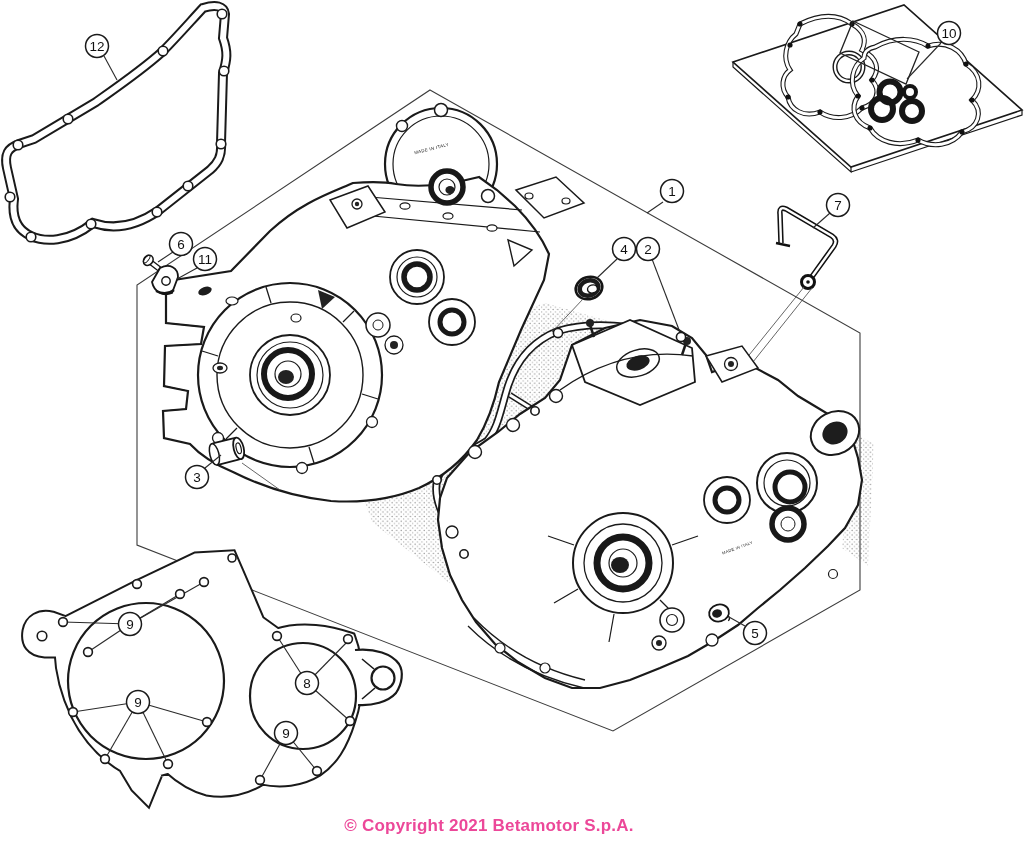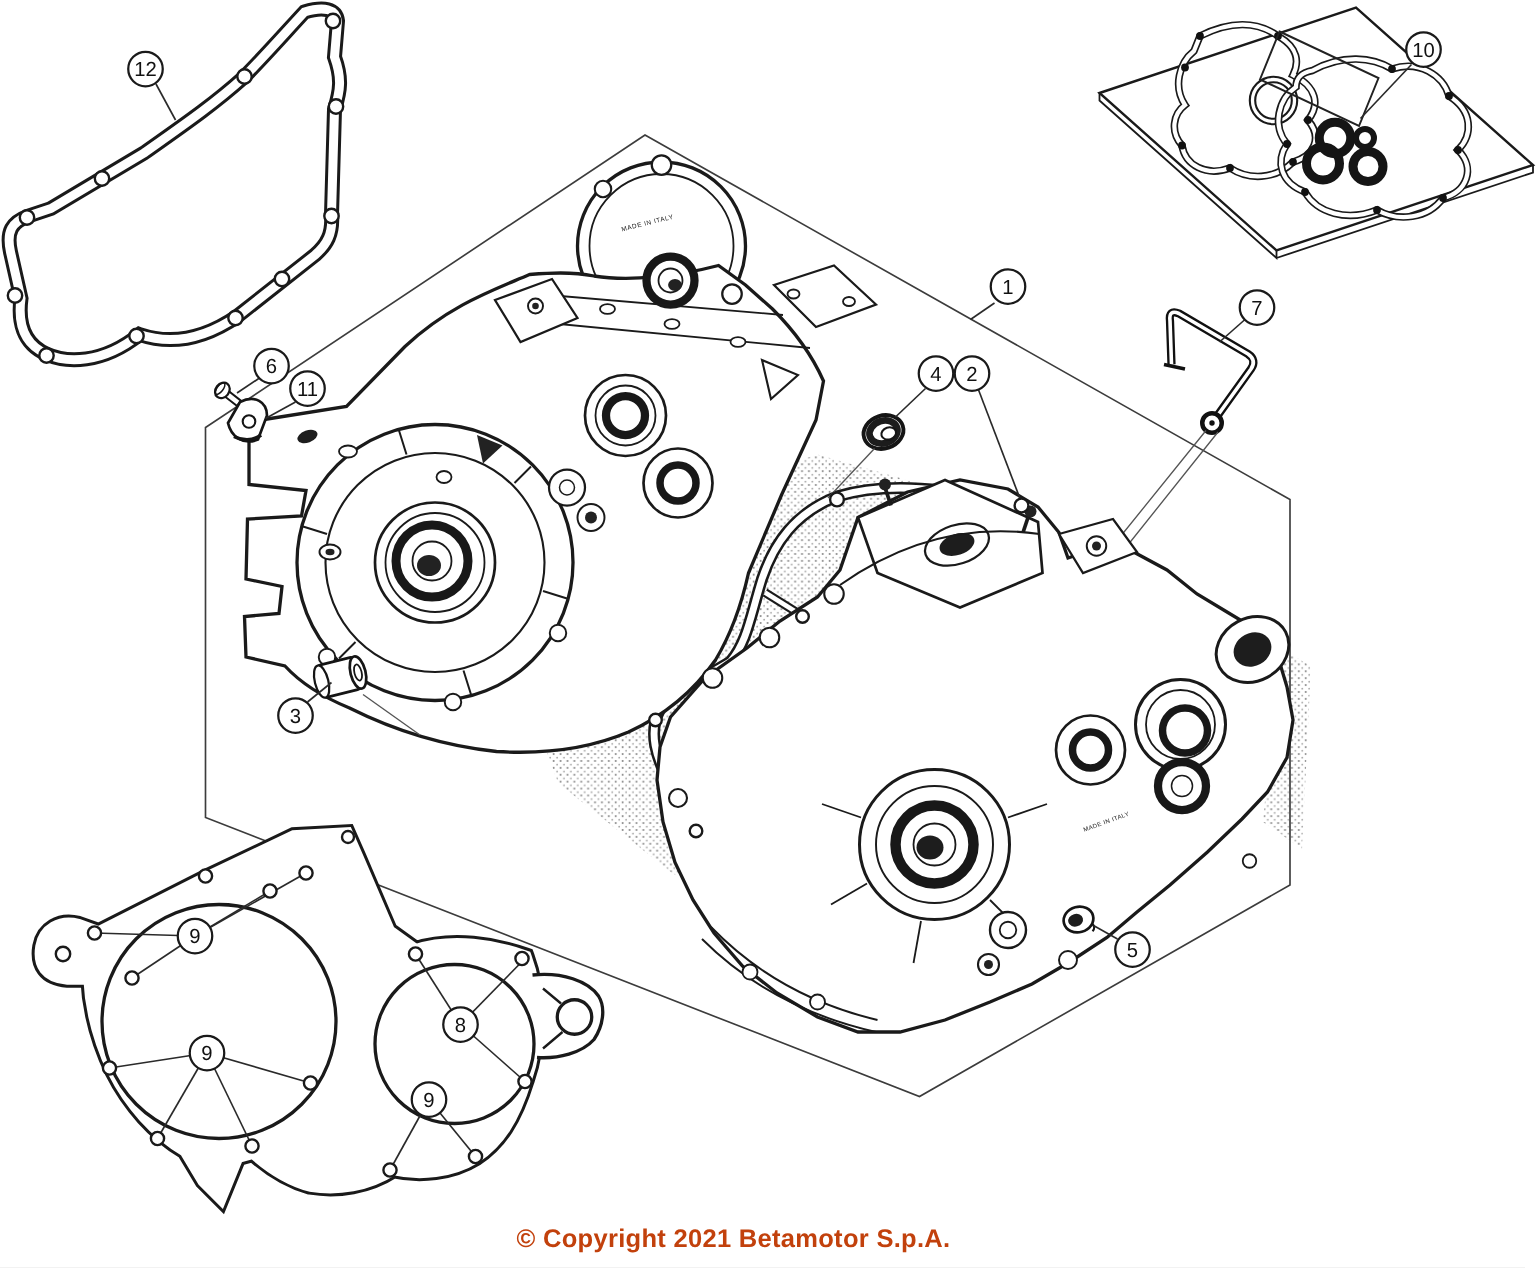--- a/index.html
+++ b/index.html
@@ -1,20 +1,20 @@
 <!DOCTYPE html>
 <html><head>
 <meta charset="utf-8">
 <style>
   html,body{margin:0;padding:0;background:#e8e8e8;}
   .page{position:relative;width:1024px;height:845px;background:#fff;overflow:hidden;
         font-family:"Liberation Sans",sans-serif;}
   .page svg{position:absolute;left:0;top:0;}
   .copyright{position:absolute;left:0;top:816px;width:978px;text-align:center;
-             font-size:17px;font-weight:bold;color:#c2410c;letter-spacing:.2px;}
+             font-size:17px;font-weight:bold;color:#ec4899;letter-spacing:.2px;}
   text{font-family:"Liberation Sans",sans-serif;}
 </style>
 </head>
 <body>
 
 <div class="page">
 <svg width="1024" height="845" viewBox="0 0 1024 845">
   <defs>
     <pattern id="stip" width="4.6" height="4.6" patternUnits="userSpaceOnUse">
       <rect width="4.6" height="4.6" fill="#ffffff"></rect>

